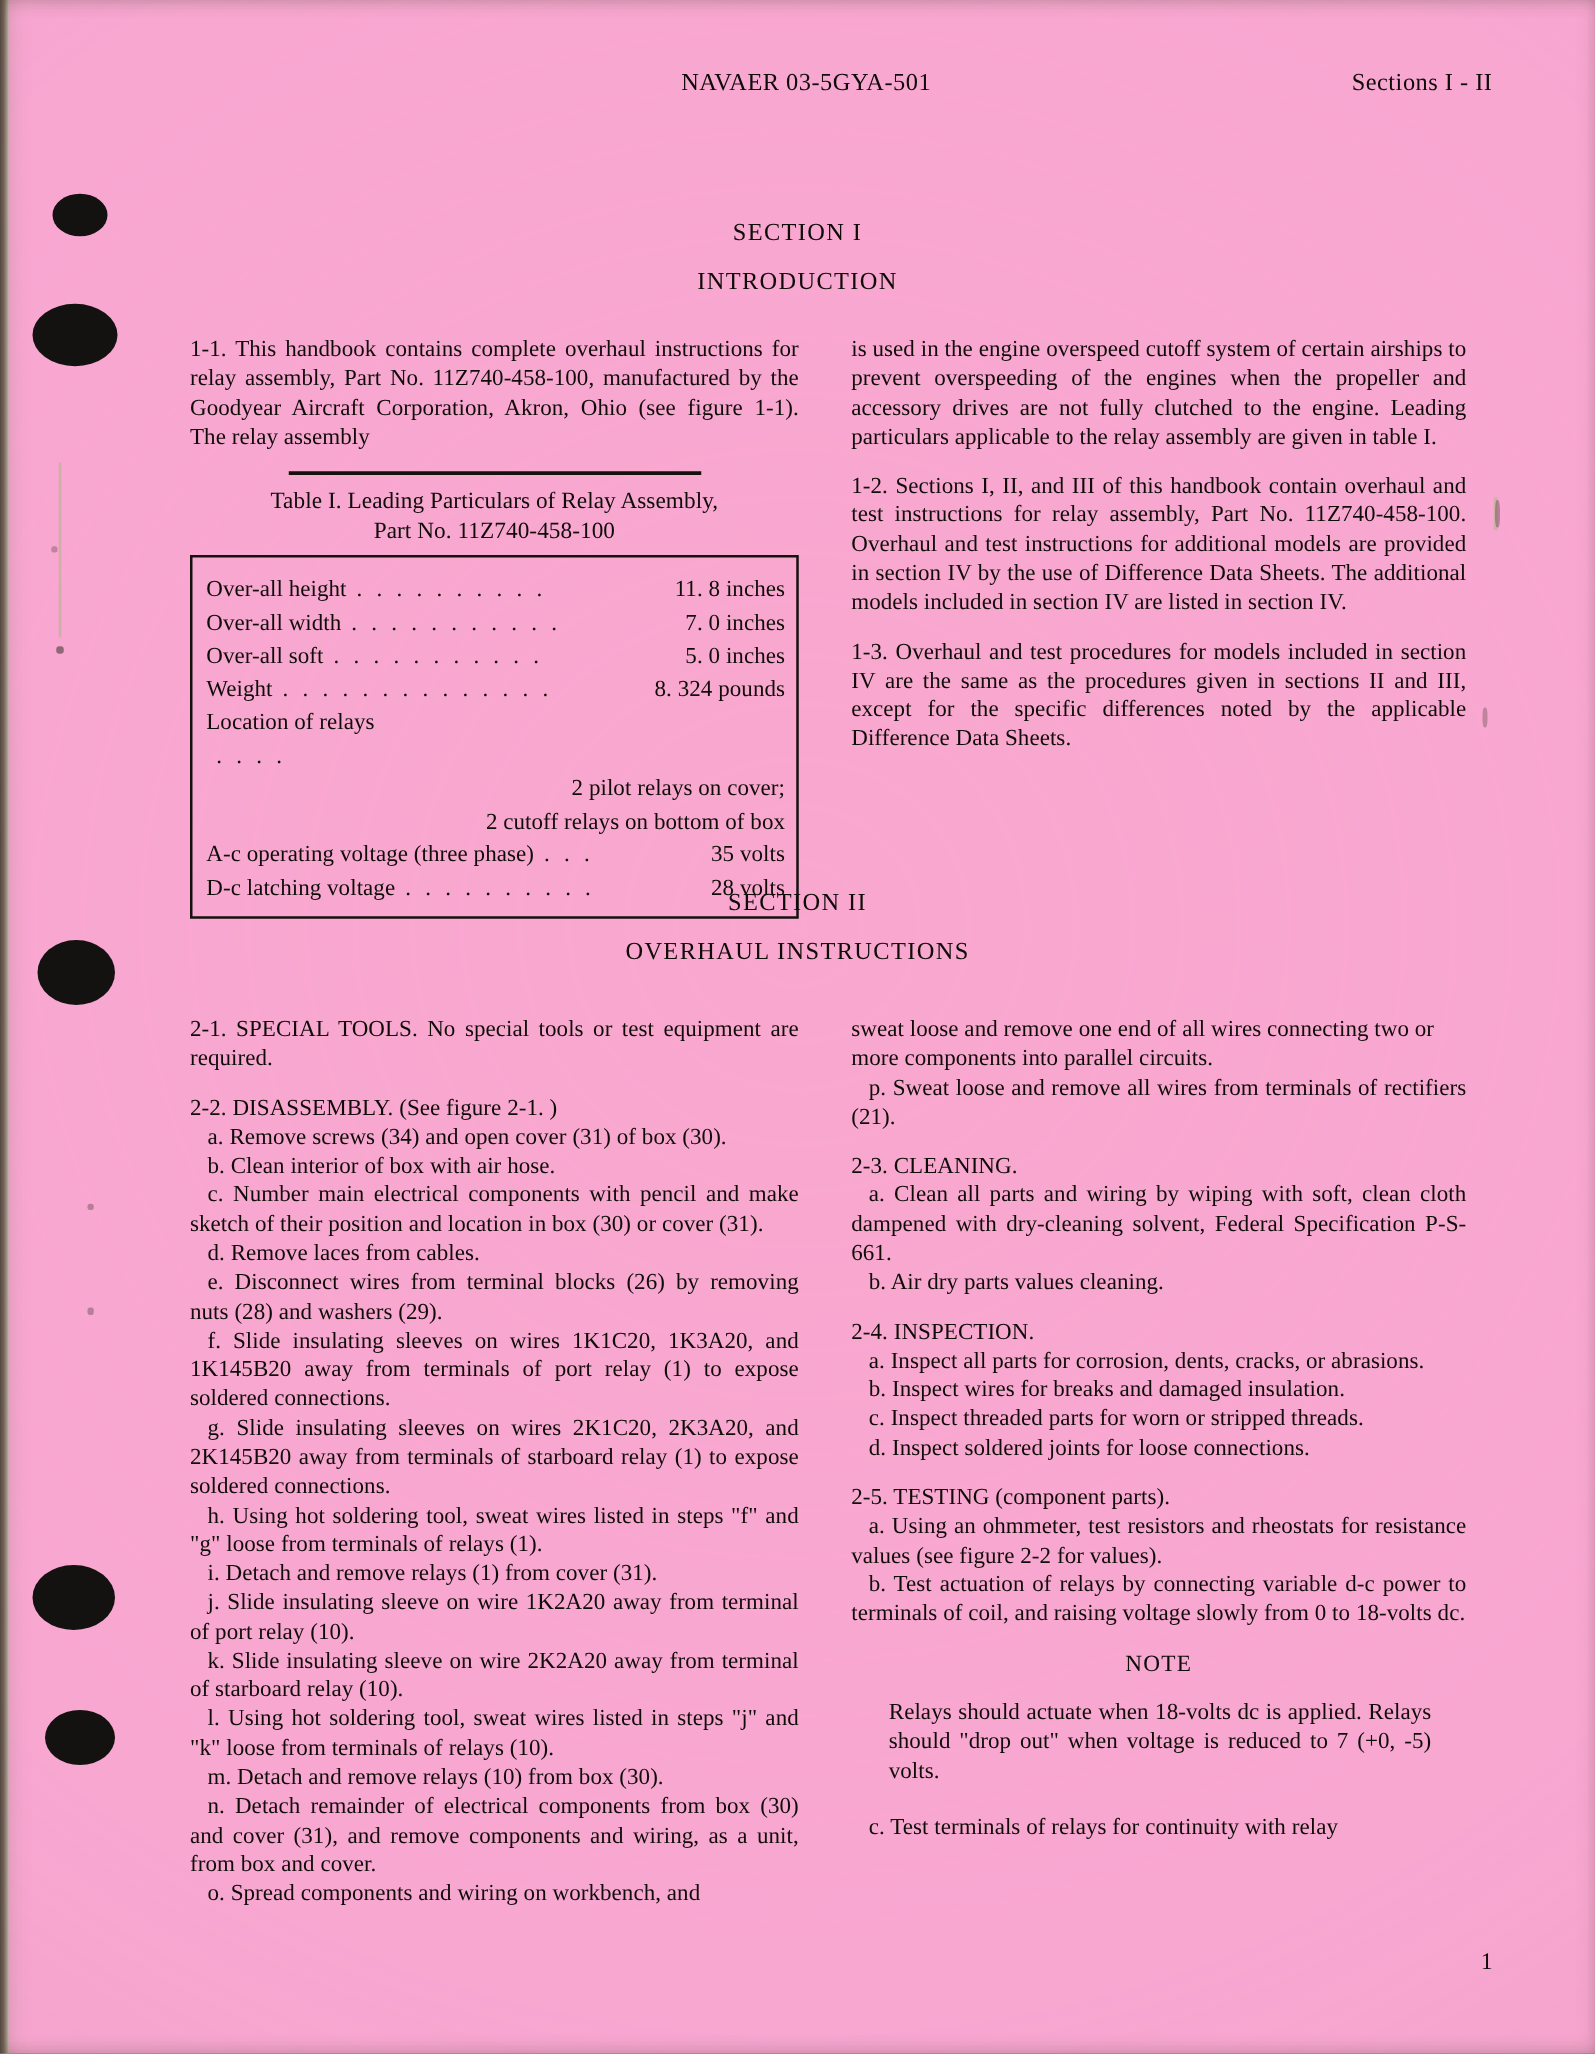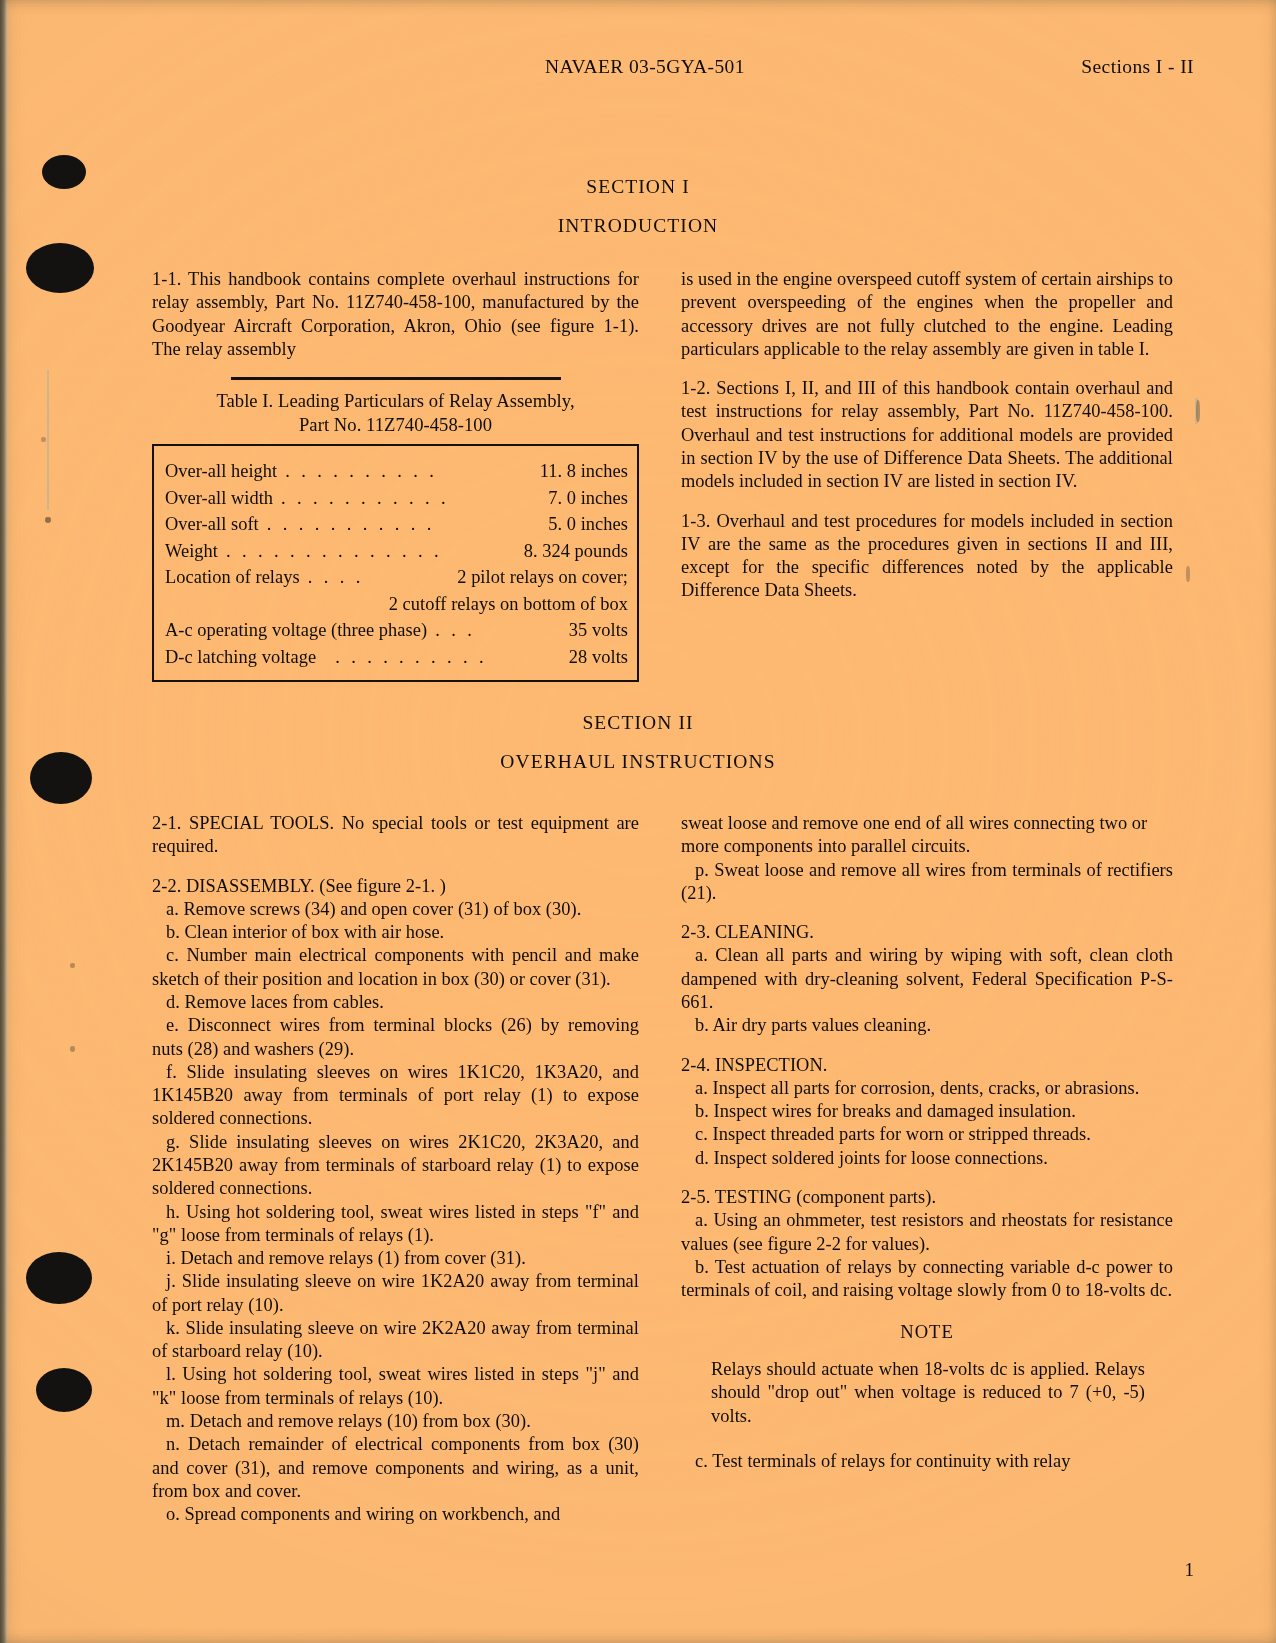--- a/index.html
+++ b/index.html
@@ -4,21 +4,21 @@
 <style>
   html, body {
     margin: 0;
     padding: 0;
     background: #6b6b6b;
   }
   .page {
     position: relative;
     width: 1276px;
     height: 1643px;
-    background: #fdba74;
+    background: #f9a8d4;
     overflow: hidden;
     font-family: "Liberation Serif", "DejaVu Serif", serif;
     color: #100d09;
   }
   
   .paper-tone {
     position: absolute;
     inset: 0;
     pointer-events: none;
     background:
@@ -212,34 +212,34 @@
           <div class="tbl-row" style="display:flex;">
             <span class="lbl">Over-all soft</span>
             <span class="dots" style="margin:0 8px;">. . . . . . . . . . .</span>
             <span style="margin-left:auto;">5. 0 inches</span>
           </div>
           <div class="tbl-row" style="display:flex;">
             <span class="lbl">Weight</span>
             <span class="dots" style="margin:0 8px;">. . . . . . . . . . . . . .</span>
             <span style="margin-left:auto;">8. 324 pounds</span>
           </div>
-          <div class="tbl-row" style="display:flex;">
+          <div class="tbl-row" style="display:flex;flex-direction:column;">
             <span class="lbl">Location of relays</span>
             <span class="dots" style="margin:0 8px;">. . . .</span>
             <span style="margin-left:auto;">2 pilot relays on cover;</span>
           </div>
           <div class="tbl-row right-only">
             <span>2 cutoff relays on bottom of box</span>
           </div>
           <div class="tbl-row" style="display:flex;">
             <span class="lbl">A-c operating voltage (three phase)</span>
             <span class="dots" style="margin:0 8px;">. . .</span>
             <span style="margin-left:auto;">35 volts</span>
           </div>
-          <div class="tbl-row" style="display:flex;gap:11px;">
+          <div class="tbl-row" style="display:flex;">
             <span class="lbl">D-c latching voltage</span>
             <span class="dots" style="margin:0 8px;">. . . . . . . . . .</span>
             <span style="margin-left:auto;">28 volts</span>
           </div>
         </div>
       </div>
     </div>
 
     <div class="col col-right">
       <p>is used in the engine overspeed cutoff system of certain airships to prevent overspeeding of the engines when the propeller and accessory drives are not fully clutched to the engine.  Leading particulars applicable to the relay assembly are given in table I.</p>

